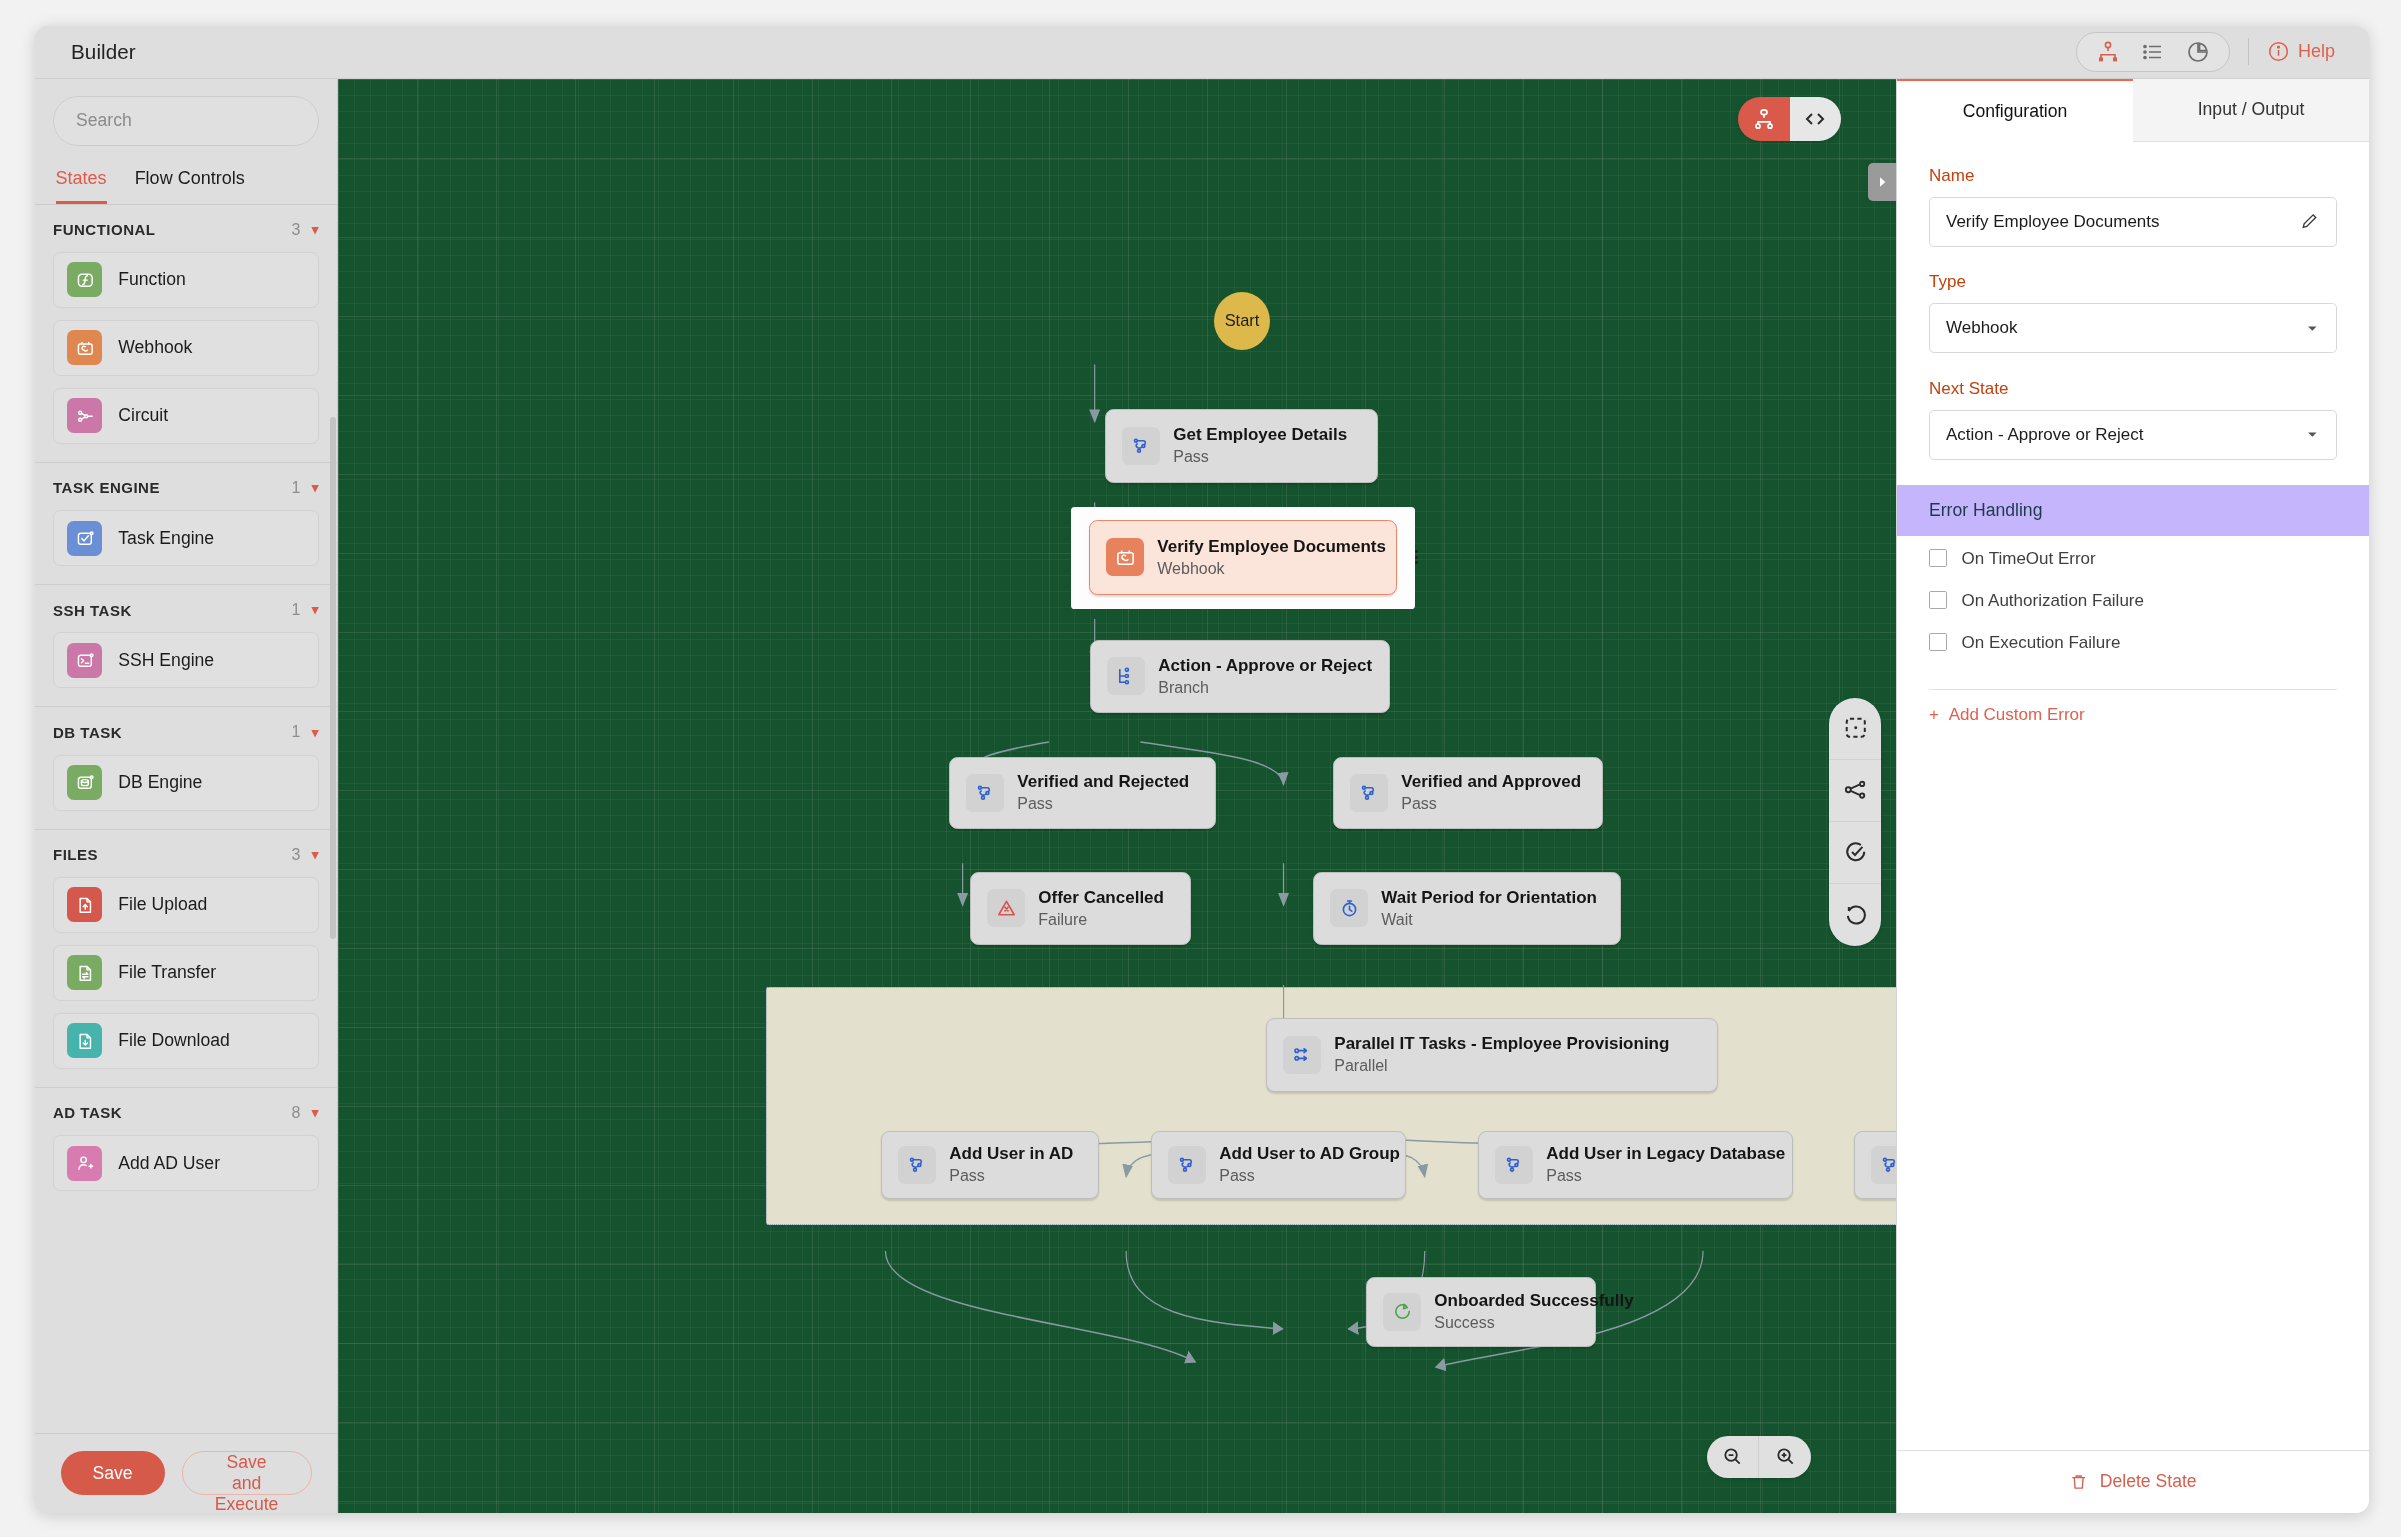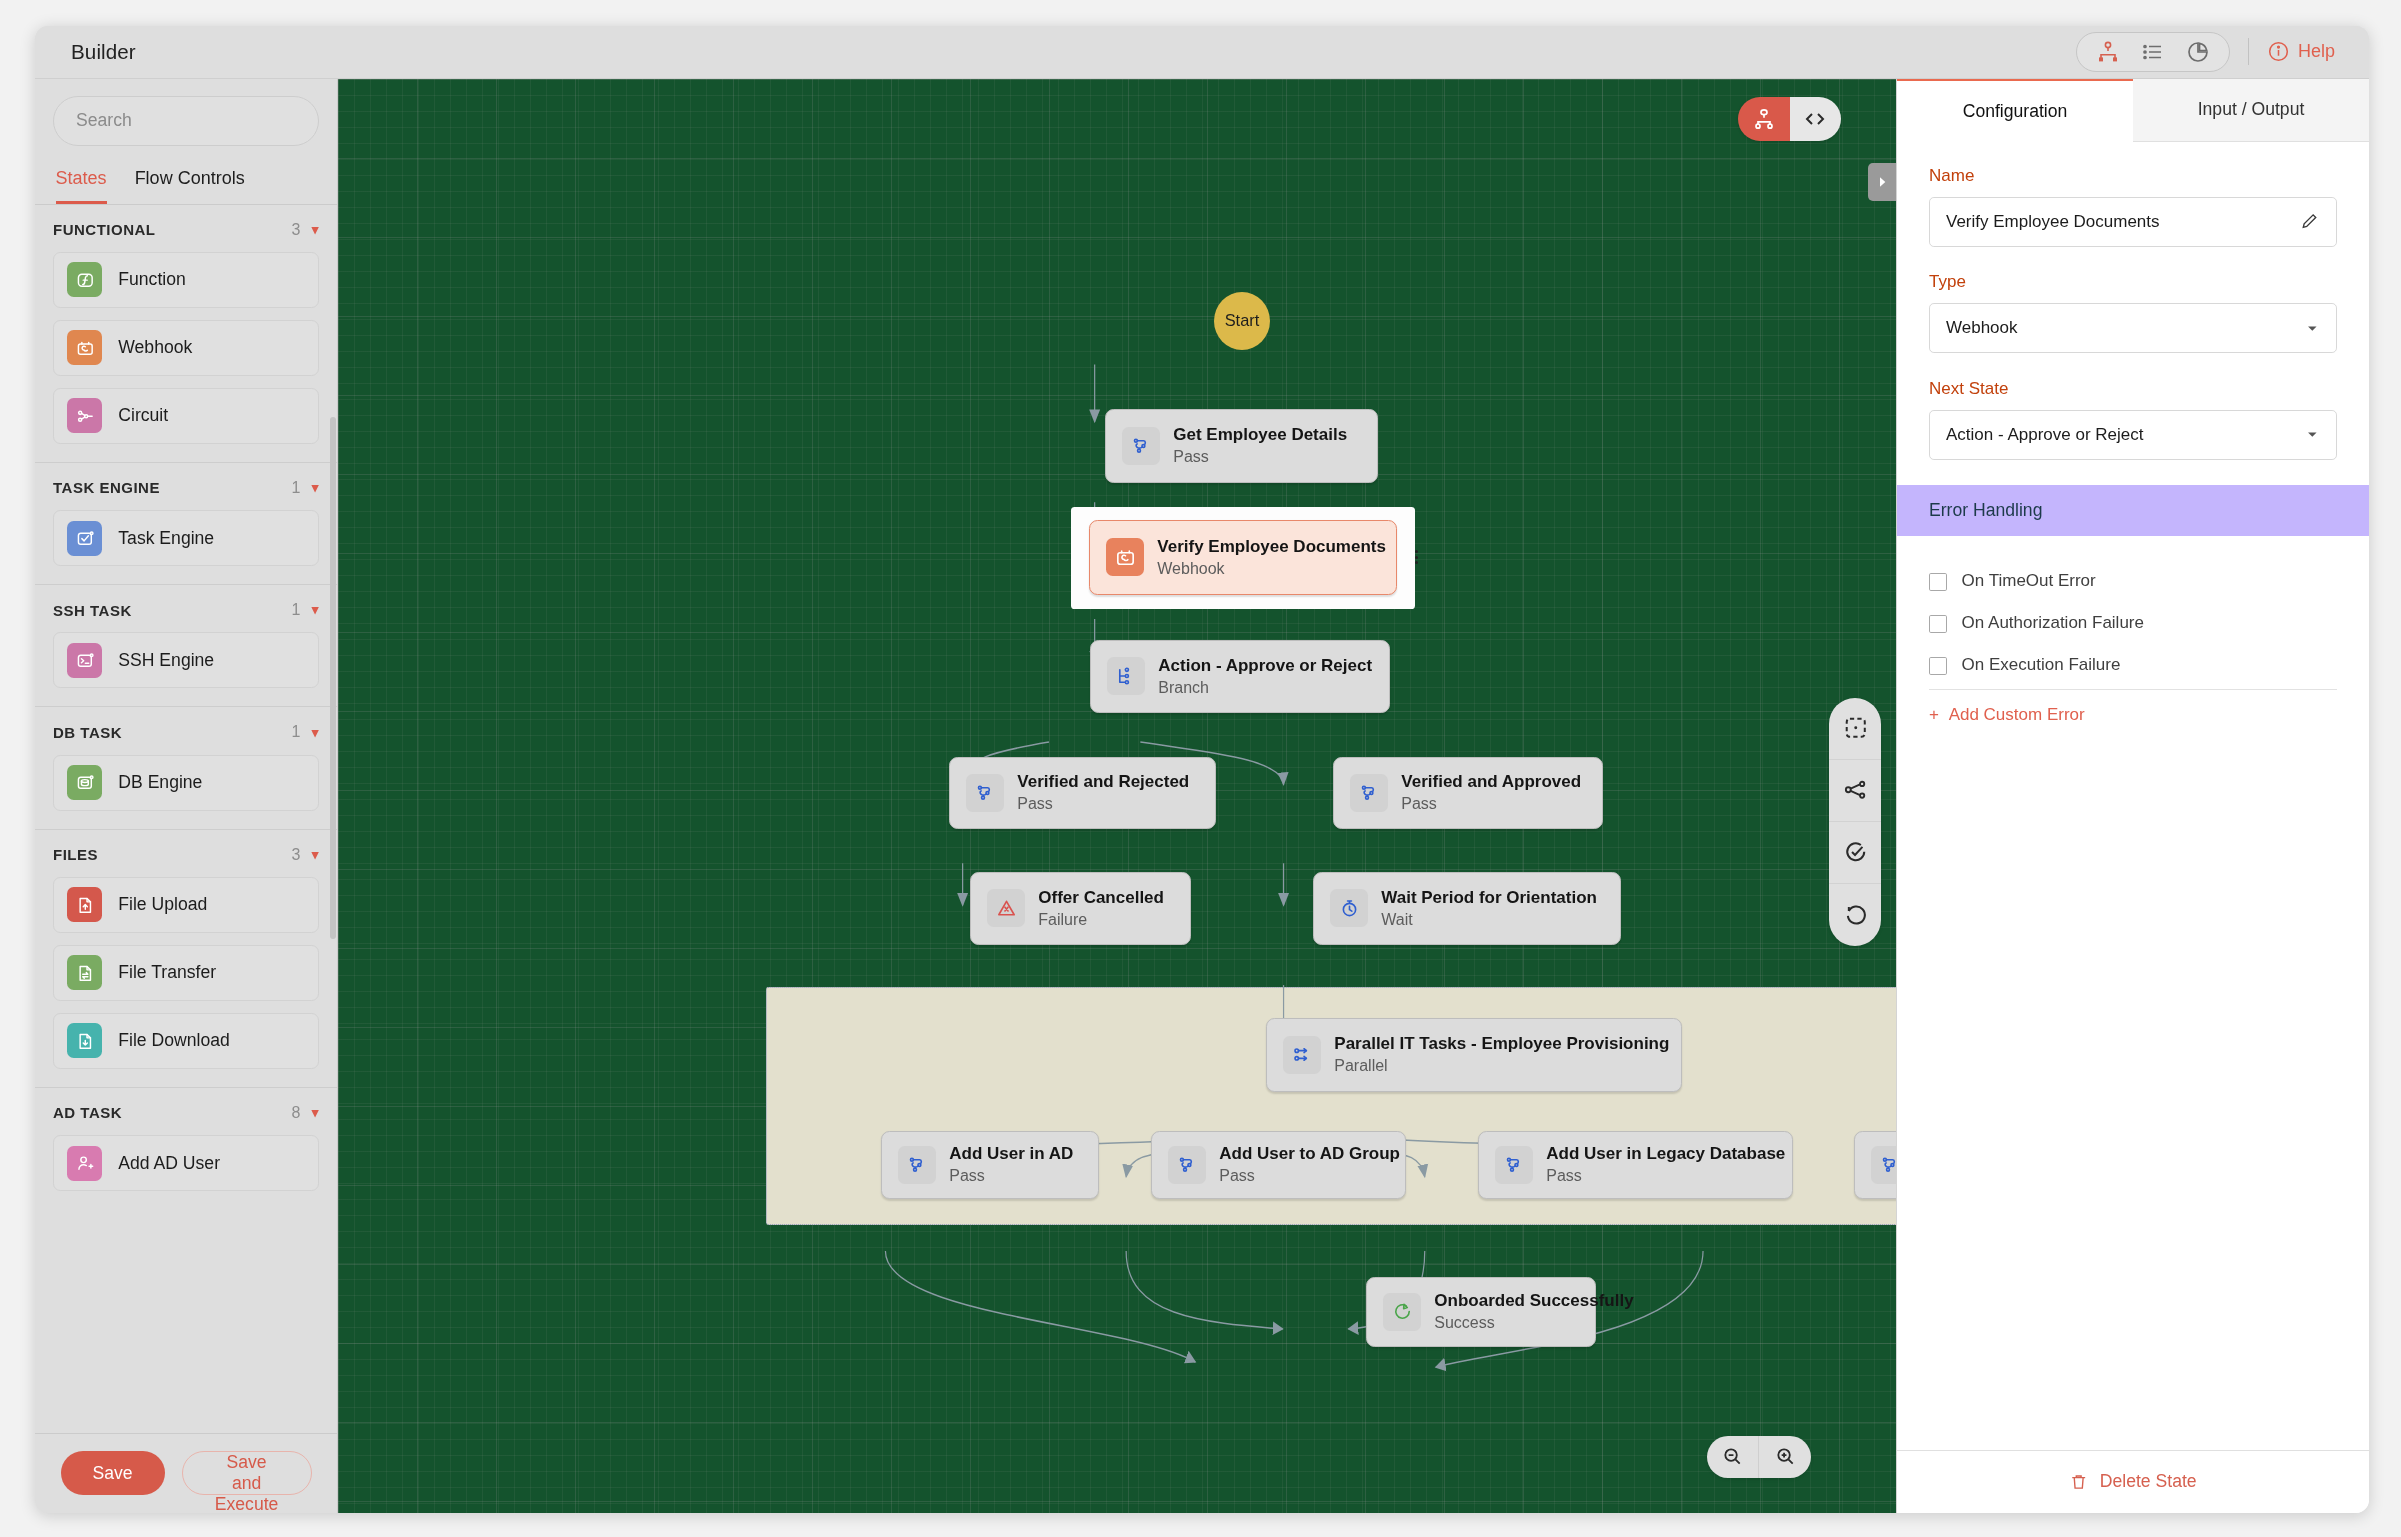--- a/index.html
+++ b/index.html
@@ -207,21 +207,21 @@
     height: 50px; border: 0.6px solid #d8d8d8; border-radius: 4.9px;
     display: flex; align-items: center; padding: 0 16px;
     font-size: 17px; color: #1c1c1c;
   }
   .field-input .val { flex: 1; white-space: nowrap; overflow: hidden; }
   .err-header {
     background: #c4b5fd; height: 51px; display: flex; align-items: center;
     padding: 0 32px; font-size: 17.6px; color: #1d3a4a;
     margin: 4.9px -32px 13.3px -32px;
   }
-  .check-row { display: flex; align-items: flex-end; gap: 14.6px; height: 42px; cursor: pointer; }
+  .check-row { display: flex; align-items: flex-start; gap: 14.6px; height: 42px; cursor: pointer; }
   .cbox { width: 18px; height: 18px; border: 1.2px solid #a8a8a8; border-radius: 1.8px; flex: none; }
   .check-label { font-size: 17px; color: #3f3f3f; }
   .hr { height: 0.6px; background: #e2e2e2; margin: 13.3px 0 16px 0; }
   .add-custom { display: flex; align-items: center; gap: 9.7px; color: #e0604e; font-size: 17px; cursor: pointer; }
   .cfg-footer {
     flex: none; height: 63px; border-top: 0.6px solid #e0e0e0;
     display: flex; align-items: center; justify-content: center;
     gap: 11px; color: #d6604f; font-size: 17.6px; cursor: pointer; background: #fff;
   }
 </style>
@@ -577,21 +577,21 @@
                   <circle cx="12" cy="13" r="6.4"></circle>
                   <path d="M12 9.6v3.6l2.4 1.6"></path>
                   <path d="M10 4.2h4M12 4.2v2.4"></path>
                 </svg>
               </span>
               <span class="n-text">
                 <span class="n-title">Wait Period for Orientation</span>
                 <span class="n-sub">Wait</span>
               </span>
             </div>
-            <div class="node" style="left: 928px; top: 939px; width: 416px; height: 74px;">
+            <div class="node" style="left: 928px; top: 939px; width: 452px; height: 74px;">
               <span class="n-icon">
                 <svg width="23" height="23" viewBox="0 0 24 24" fill="none" stroke="#2f5fd0" stroke-width="1.7" stroke-linecap="round" stroke-linejoin="round">
                   <circle cx="6" cy="8" r="1.8"></circle>
                   <path d="M7.8 8H16"></path>
                   <path d="M13.6 6l2.4 2-2.4 2"></path>
                   <circle cx="6" cy="16" r="1.8"></circle>
                   <path d="M7.8 16H16"></path>
                   <path d="M13.6 14l2.4 2-2.4 2"></path>
                 </svg>
               </span>

